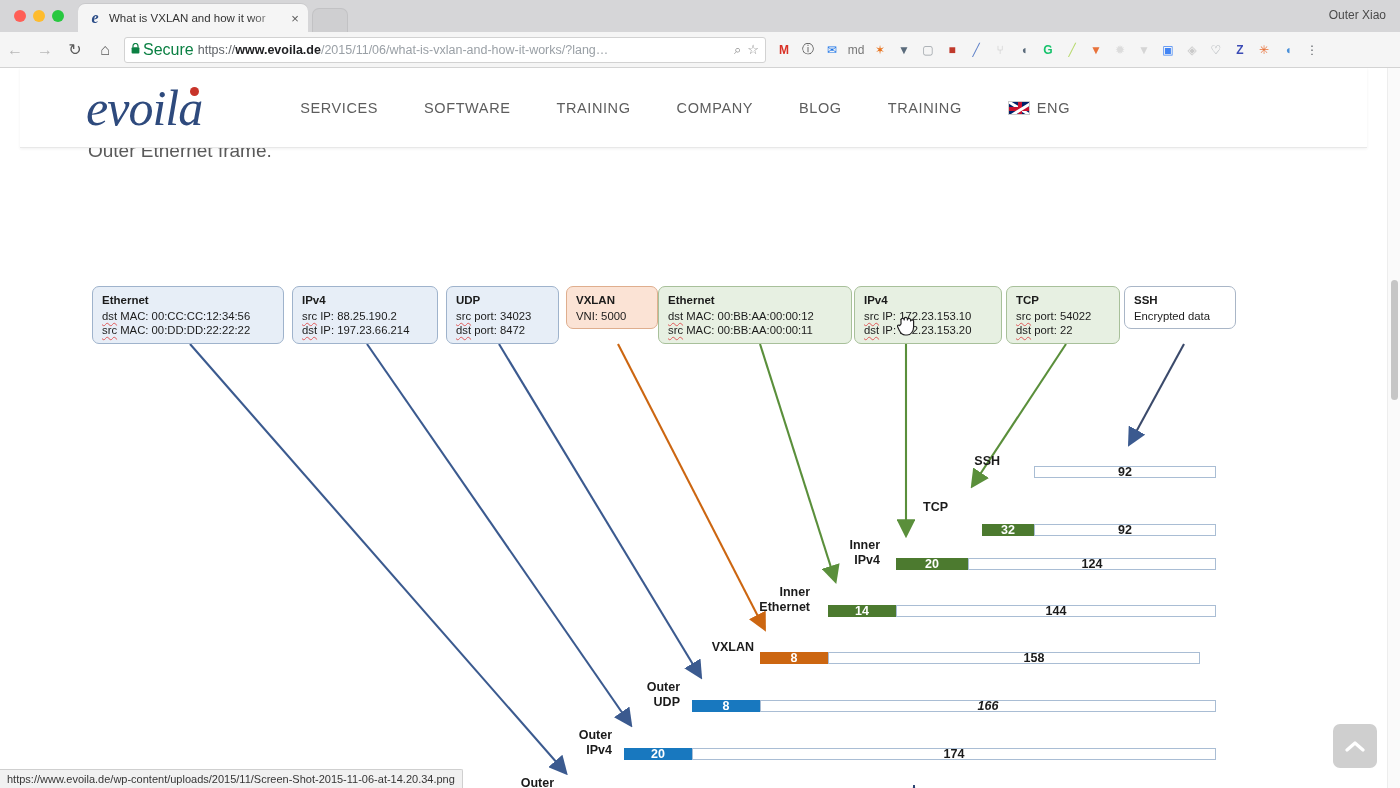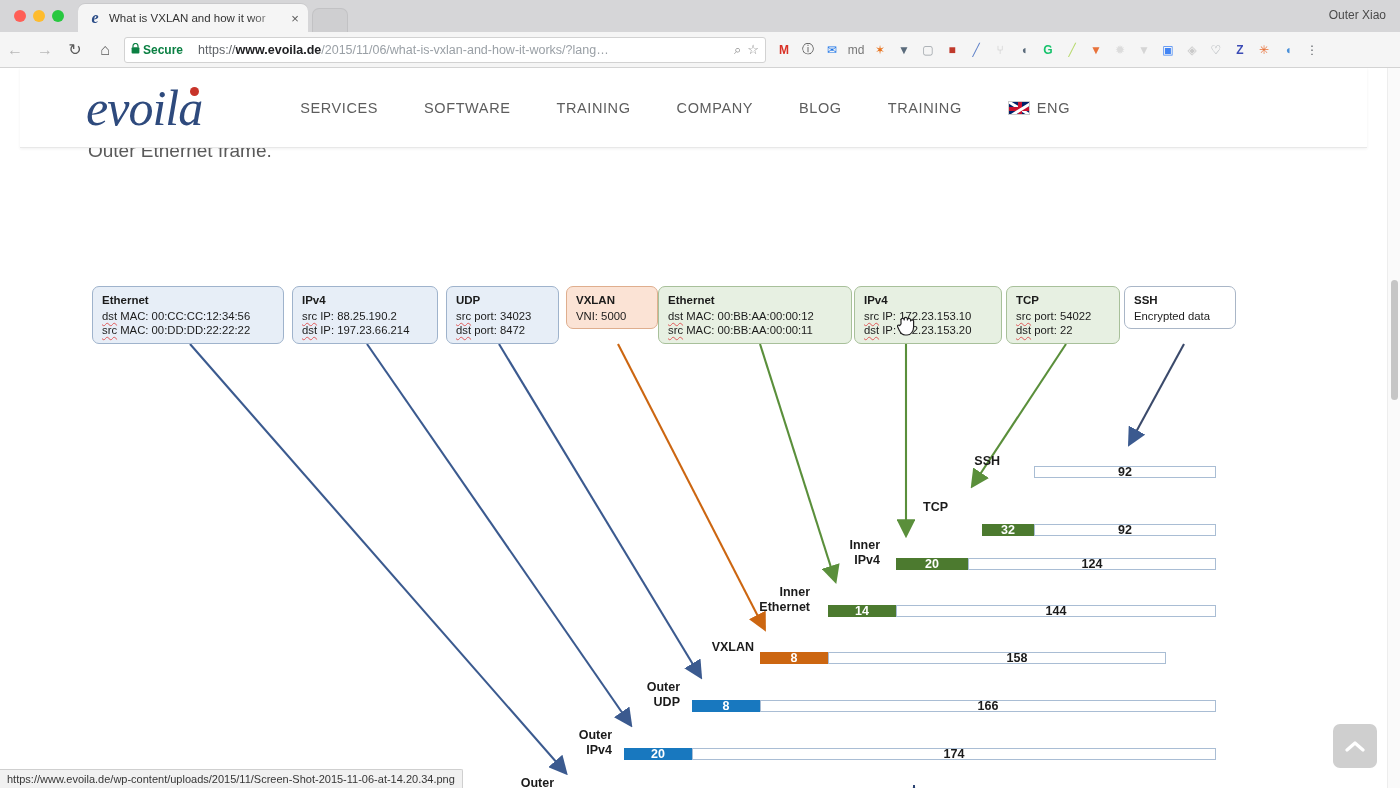--- a/index.html
+++ b/index.html
@@ -53,21 +53,21 @@
   }
   .navbtn{ width:30px;height:30px; display:flex;align-items:center;justify-content:center;
     color:#b8b8b8; font-size:16px; }
   .navbtn.act{ color:#5a5a5a; }
   .omnibox{
     flex:0 0 auto; margin-left:4px; height:26px; width:642px;
     background:#fff; border:1px solid #d2d2d2; border-radius:3px;
     display:flex; align-items:center; padding:0 6px; font-size:12.5px;
   }
   .lock{ color:#0b8043; font-size:10px; margin-right:3px; }
-  .secure{ color:#0b8043; margin-right:15px; font-size:12px;font-weight:bold;}
+  .secure{ color:#0b8043; margin-right:4px; font-size:16px;}
   .url{ color:#9aa0a6; white-space:nowrap; overflow:hidden; flex:1; }
   .url b{ color:#202124; font-weight:700;}
   .url .proto{ color:#5f6368;}
   .omni-ic{ color:#8a8a8a; font-size:13px; margin-left:6px; }
   .ext-bar{ display:flex; align-items:center; gap:0px; margin-left:6px; }
   .ext{ width:24px;height:26px; display:flex;align-items:center;justify-content:center;
         font-size:12px; }
 
   
   .page{
@@ -369,30 +369,30 @@
         <div>Ethernet</div>
       </div>
       <div class="bar" style="left:808px; top:433px; width:388px;">
         <div class="seg fill c-green" style="width:68px;">14</div>
         <div class="seg empty" style="width:320px;">144</div>
       </div>
 
       <div class="rowlabel" style="left:672px; top:492px; width:62px;">VXLAN</div>
       <div class="bar" style="left:740px; top:480px; width:456px;">
         <div class="seg fill c-orange" style="width:68px;">8</div>
-        <div class="seg empty" style="width:338px;padding-left:40px;">158</div>
+        <div class="seg empty" style="width:372px;padding-left:40px;">158</div>
       </div>
 
       <div class="rowlabel" style="left:586px; top:532px; width:74px;">
         <div>Outer</div>
         <div>UDP</div>
       </div>
       <div class="bar" style="left:672px; top:528px; width:524px;">
         <div class="seg fill c-blue" style="width:68px;">8</div>
-        <div class="seg empty" style="width:456px;">166</div>
+        <div class="seg empty" style="width:456px;font-style:italic;">166</div>
       </div>
 
       <div class="rowlabel" style="left:518px; top:580px; width:74px;">
         <div>Outer</div>
         <div>IPv4</div>
       </div>
       <div class="bar" style="left:604px; top:576px; width:592px;">
         <div class="seg fill c-blue" style="width:68px;">20</div>
         <div class="seg empty" style="width:524px;">174</div>
       </div>

